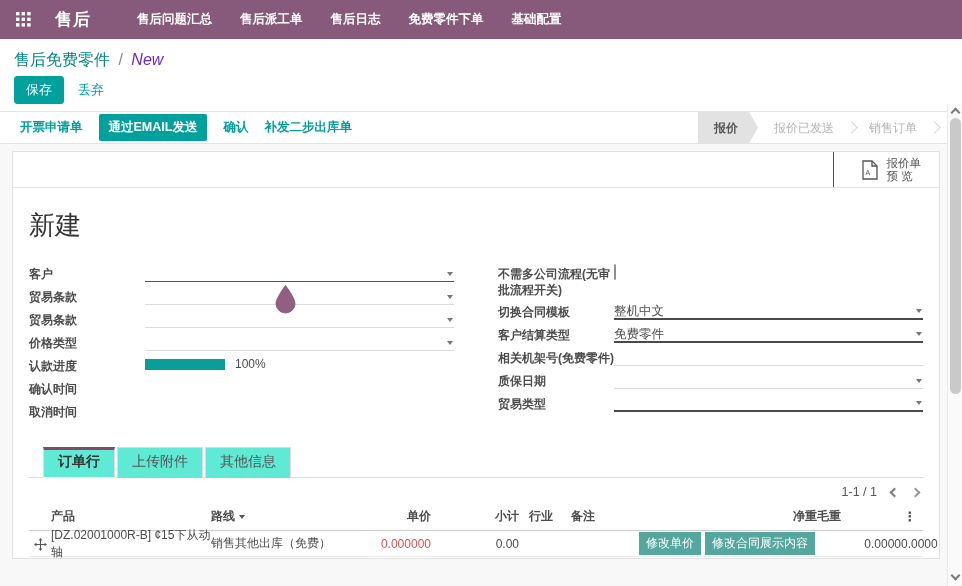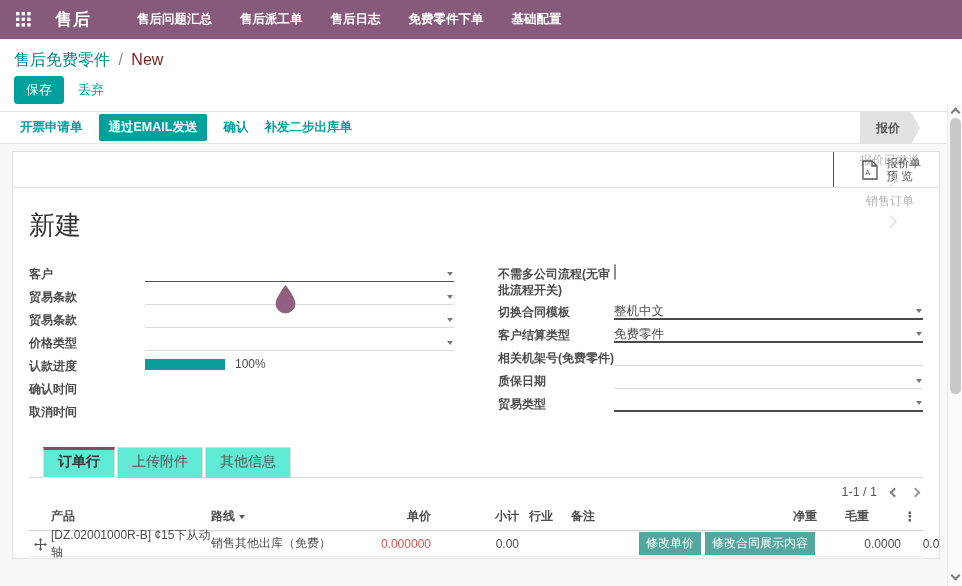--- a/index.html
+++ b/index.html
@@ -12,31 +12,31 @@
   .apps-icon { width:15px; height:15px; display:inline-block; cursor:pointer; }
   .brand { font-size:17px; font-weight:bold; margin-left:24px; letter-spacing:1px; cursor:pointer; }
   .topnav-menu { display:flex; margin-left:46px; gap:28px; }
   .topnav-item { font-size:12.5px; font-weight:600; cursor:pointer; white-space:nowrap; }
 
   
   .breadcrumb-bar { padding:11px 16px 0 14px; height:34px; }
   .breadcrumb { font-size:16px; }
   .bc-parent { color:#008784; cursor:pointer; }
   .bc-sep { color:#888; margin:0 4px; }
-  .bc-current { color:#7f1d1d; }
+  .bc-current { color:#6d28d9;font-style:italic; }
   .button-bar { padding:6px 14px 10px; display:flex; align-items:center; gap:14px; height:38px; }
   .btn-save { background:#00A09D; color:#fff; border:1px solid #00A09D; border-radius:3px; padding:4px 11px; font-size:13px; cursor:pointer; font-family:inherit; }
   .btn-discard { background:none; border:none; color:#00A09D; font-size:13px; cursor:pointer; font-family:inherit; }
 
   
   .statusbar { height:33px; border-top:1px solid #e3e3e3; border-bottom:1px solid #e3e3e3; display:flex; align-items:center; justify-content:space-between; background:#fff; padding-left:20px; }
   .sb-left { display:flex; align-items:center; gap:16px; }
   .sb-btn { background:none; border:none; color:#00A09D; font-size:12.5px; font-weight:600; cursor:pointer; font-family:inherit; white-space:nowrap; }
   .sb-btn.primary { background:#00A09D; color:#fff; padding:5px 10px; border-radius:2px; }
-  .sb-steps { display:flex; align-items:center; height:100%; margin-right:26px;flex-direction:column; }
+  .sb-steps { display:flex; align-items:center; height:100%; margin-right:26px; }
   .step { padding:0 16px; line-height:32px; color:#b4b4b4; font-size:12px; white-space:nowrap; cursor:pointer; }
   .step.active { background:#e2e2e2; color:#555; font-weight:bold; padding:0 20px 0 16px;
     clip-path:polygon(0 0, calc(100% - 9px) 0, 100% 50%, calc(100% - 9px) 100%, 0 100%); }
   .step-sep { width:9px; height:9px; border-top:1px solid #d4d4d4; border-right:1px solid #d4d4d4; transform:rotate(45deg); margin:0 -3px; flex:none; }
 
   
   .content { height:446px; background:#f8f8f8; padding:7px 22px 0 12px; }
   .sheet { background:#fff; border:1px solid #e2e2e2; height:408px; overflow:hidden; }
   .sheet-toolbar { height:36px; border-bottom:1px solid #e2e2e2; display:flex; justify-content:flex-end; }
   .preview-btn { display:flex; align-items:center; gap:8px; border-left:1px solid #be185d; padding:0 18px 0 28px; cursor:pointer; }
@@ -80,21 +80,21 @@
   .olist-row { display:flex; align-items:center; border-bottom:1px solid #ececec; height:26px; }
   .c-handle { width:22px; flex:none; text-align:center; }
   .c-product { width:160px; flex:none; }
   .c-route { width:140px; flex:none; display:flex; align-items:center; gap:4px; }
   .c-price { width:80px; flex:none; text-align:right; }
   .c-subtotal { width:88px; flex:none; text-align:right; }
   .c-industry { width:42px; flex:none; padding-left:10px; }
   .c-remark { width:52px; flex:none; padding-left:10px; }
   .c-buttons { flex:1; display:flex; gap:4px; padding-left:26px; }
   .c-net { width:86px; flex:none; text-align:right; }
-  .c-gross { width:80px; flex:none; text-align:center; }
+  .c-gross { width:80px; flex:none; text-align:left; }
   .c-trash { width:26px; flex:none; text-align:center; }
   .sort-caret { display:inline-block; width:0; height:0; border-left:3.5px solid transparent; border-right:3.5px solid transparent; border-top:4px solid #555; }
   .kebab { font-size:13px; color:#555; font-weight:bold; cursor:pointer; line-height:10px; }
   .price-red { color:#D9534F; }
   .cell-btn { background:#53A79F; color:#fff; border:none; font-size:12px; padding:3px 7px; cursor:pointer; font-family:inherit; white-space:nowrap; }
   .add-line { padding:8px 0 10px 22px; }
 
   
   .vscrollbar { position:absolute; top:104px; right:0; width:15px; height:482px; background:#fafafa; border-left:1px solid #ebebeb; }
   .vthumb { position:absolute; top:14px; left:2px; width:11px; height:276px; background:#c9c9c9; border-radius:6px; }

